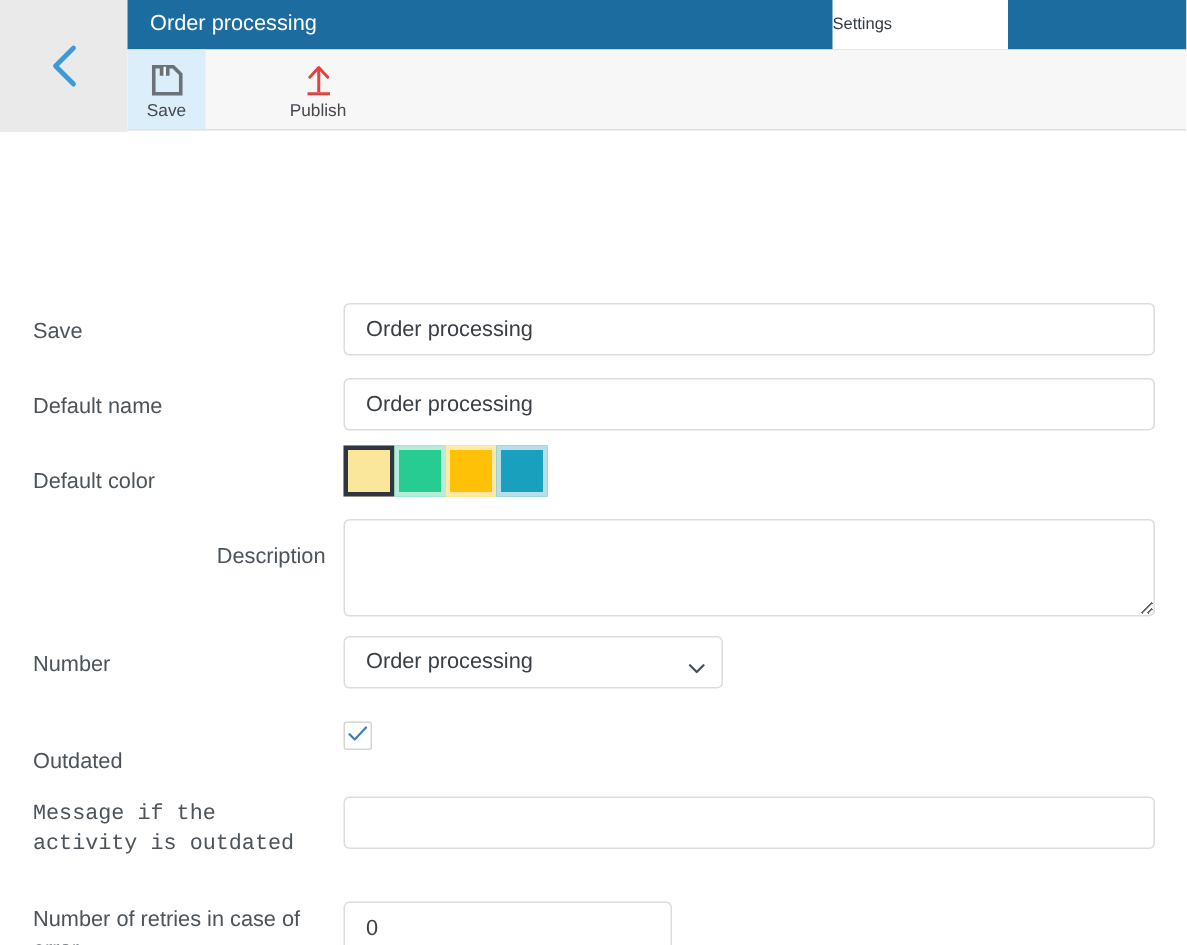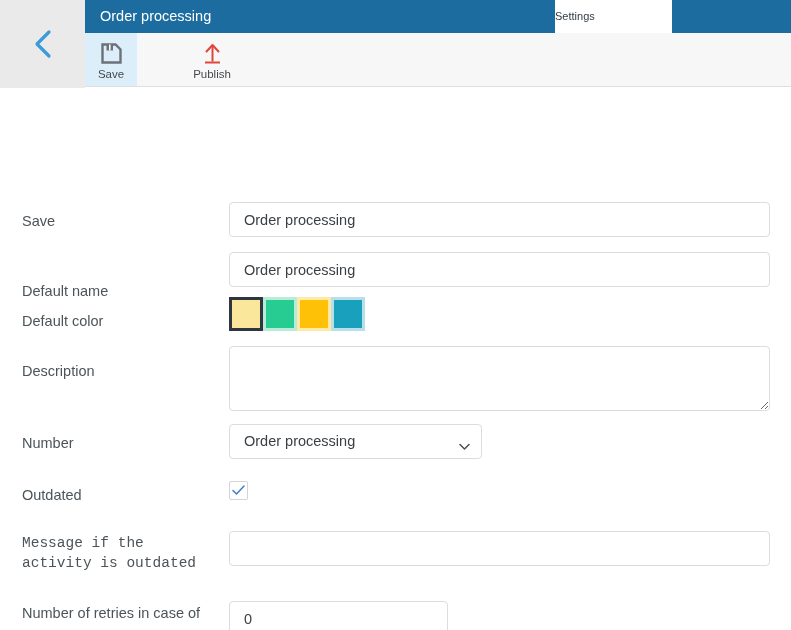--- a/index.html
+++ b/index.html
@@ -264,61 +264,61 @@
 <div class="form">
 
   <div class="row" style="top:121px;">
     <div class="lbl" style="top:2px;">Save</div>
     <div class="ctrl" style="top:-7px;">
       <input class="txt txt-wide" type="text" value="Order processing" style="">
     </div>
   </div>
 
   <div class="row" style="top:171px;">
-    <div class="lbl" style="top:2px;margin-top:20px;">Default name</div>
+    <div class="lbl" style="top:2px;">Default name</div>
     <div class="ctrl" style="top:-7px;">
       <input class="txt txt-wide" type="text" value="Order processing" style="">
     </div>
   </div>
 
   <div class="row" style="top:221px;">
     <div class="lbl" style="top:2px;">Default color</div>
     <div class="ctrl" style="top:-12px;">
       <div class="swatches">
         <div class="swatch selected" style="background:#fbe79b;"></div>
         <div class="swatch" style="background:#27cc92;border-color:#b6ecd8;"></div>
         <div class="swatch" style="background:#ffc107;border-color:#ffe9a6;"></div>
         <div class="swatch" style="background:#18a0bd;border-color:#b6dfe9;"></div>
       </div>
     </div>
   </div>
 
   <div class="row" style="top:271px;">
-    <div class="lbl" style="top:2px;">Description</div>
+    <div class="lbl" style="top:2px;text-align:right;">Description</div>
     <div class="ctrl" style="top:-13px;">
       <textarea class="area" style=""></textarea>
     </div>
   </div>
 
   <div class="row" style="top:343px;">
     <div class="lbl" style="top:2px;">Number</div>
     <div class="ctrl" style="top:-7px;">
       <div class="select-wrap">
         <div class="select-box">Order processing</div>
         <span class="select-caret">
           <svg width="11" height="8" viewBox="0 0 11 8">
             <polyline points="1,1.5 5.5,6 10,1.5" fill="none" stroke="#4a5057" stroke-width="1.5" stroke-linecap="round" stroke-linejoin="round"></polyline>
           </svg>
         </span>
       </div>
     </div>
   </div>
 
   <div class="row" style="top:393px;">
-    <div class="lbl" style="top:4px;">Outdated</div>
+    <div class="lbl" style="top:17px;">Outdated</div>
     <div class="ctrl" style="top:0px;">
       <div class="checkbox">
         <span>
           <svg width="13" height="11" viewBox="0 0 13 11">
             <polyline points="1,5.5 4.5,9 12,1" fill="none" stroke="#3f7fc1" stroke-width="1.5" stroke-linecap="round" stroke-linejoin="round"></polyline>
           </svg>
         </span>
       </div>
     </div>
   </div>

